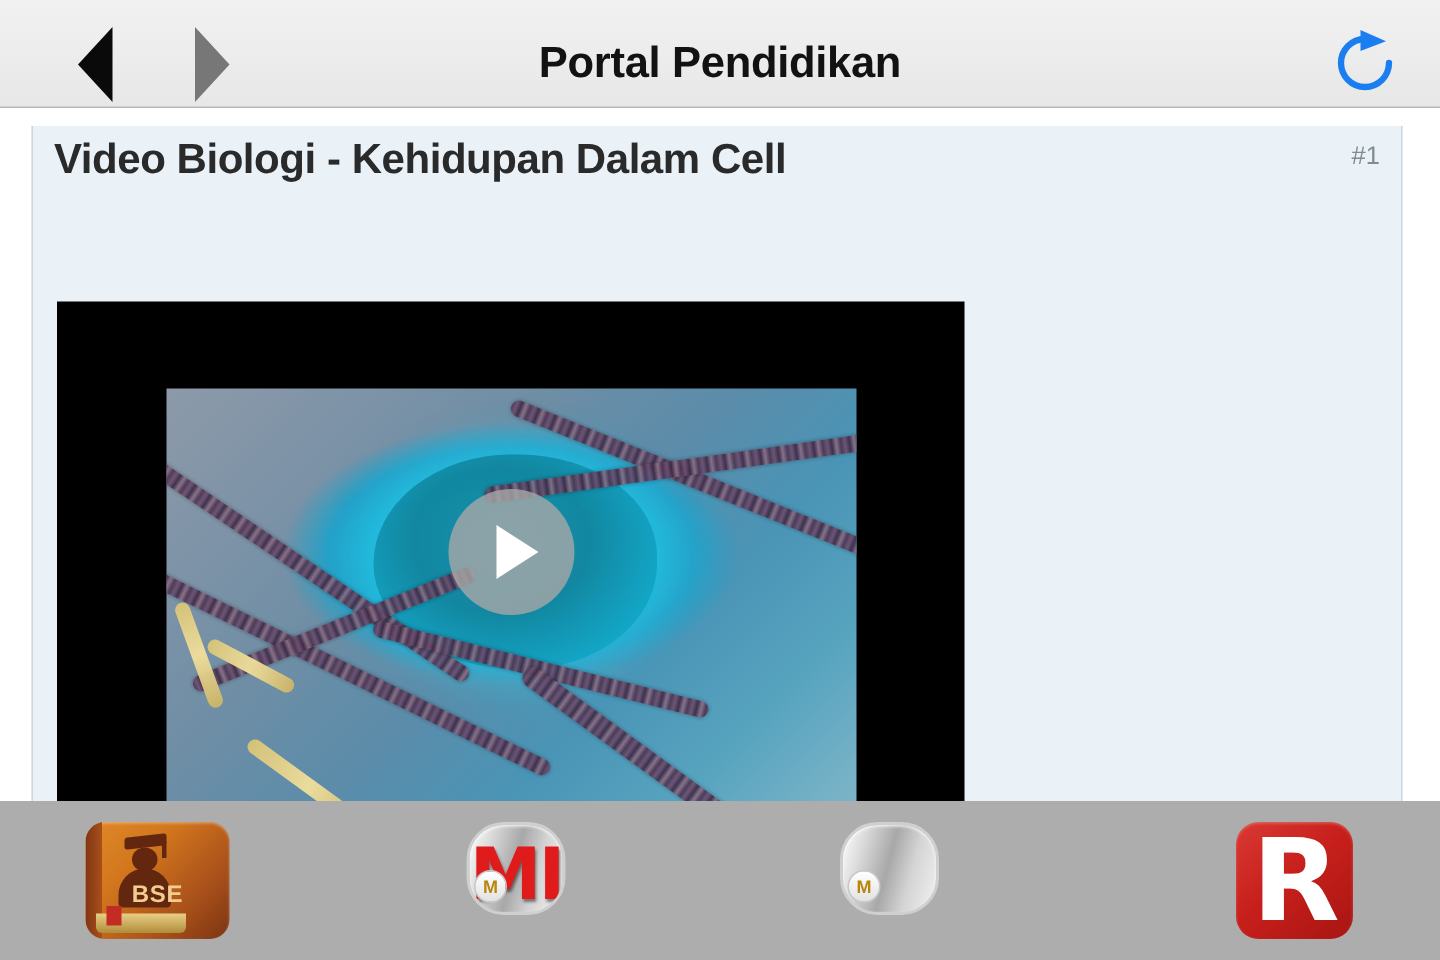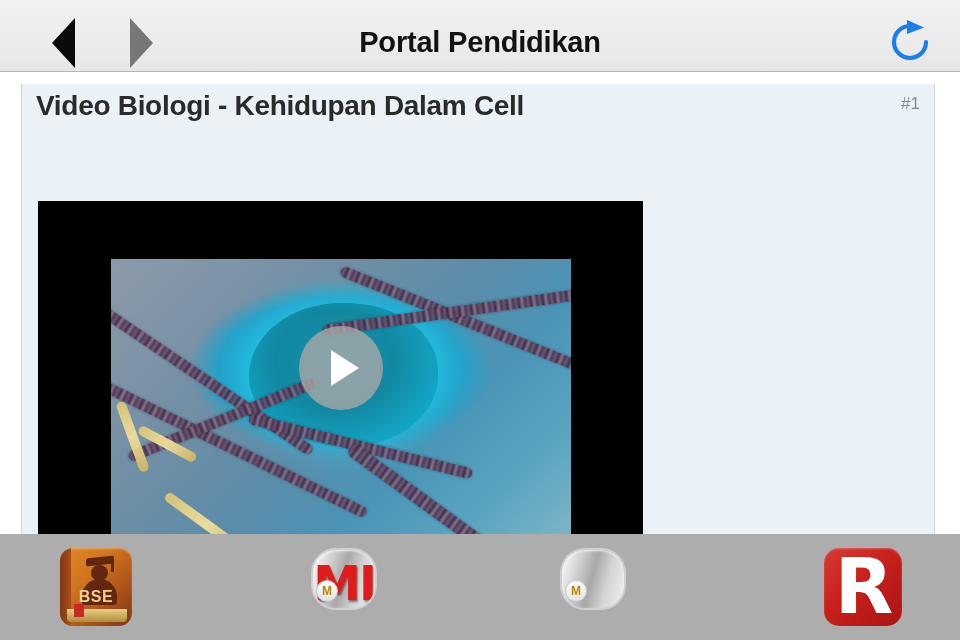--- a/index.html
+++ b/index.html
@@ -210,20 +210,21 @@
 
   
   .icon-bse {
     position: relative;
     width: 72px; height: 78px;
     margin: 0 auto;
     border-radius: 13px;
     background: linear-gradient(135deg, #e08a28 0%, #d2761d 35%, #a8501a 72%, #7c3412 100%);
     box-shadow: inset 0 1px 2px rgba(255,255,255,0.35);
     overflow: hidden;
+    padding-left: 24px;
   }
   .bse-spine {
     position: absolute; left: 0; top: 0;
     width: 11px; height: 100%;
     background: linear-gradient(to right, #803614, #a8501a);
   }
   .bse-cap {
     position: absolute; left: 26px; top: 9px;
     width: 28px; height: 8px;
     background: #63260e;

